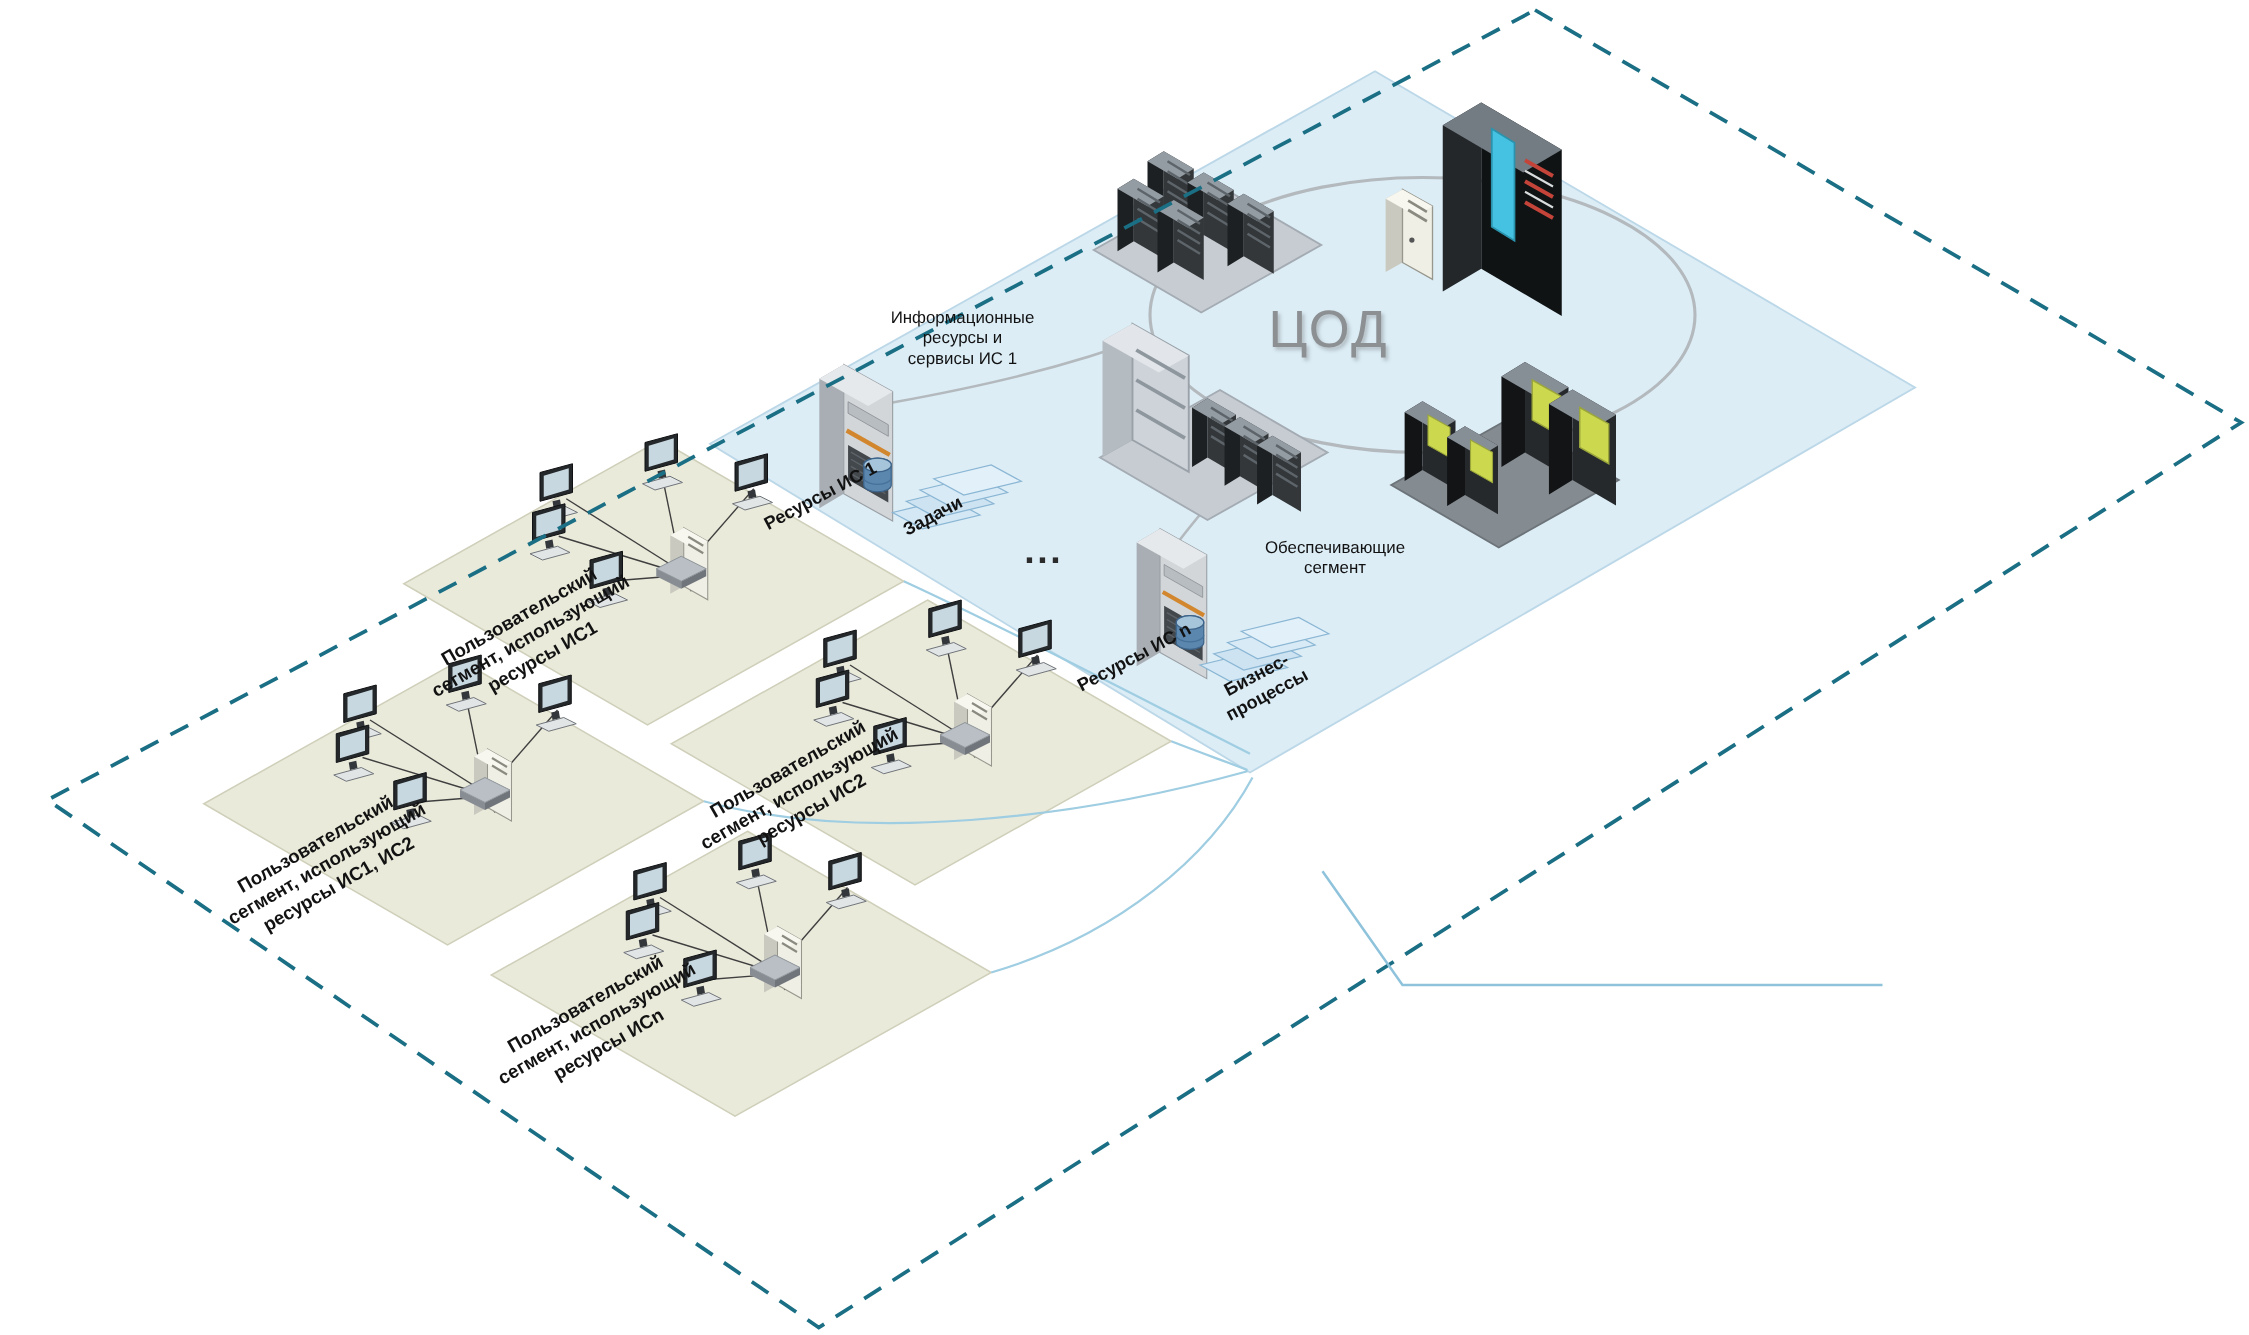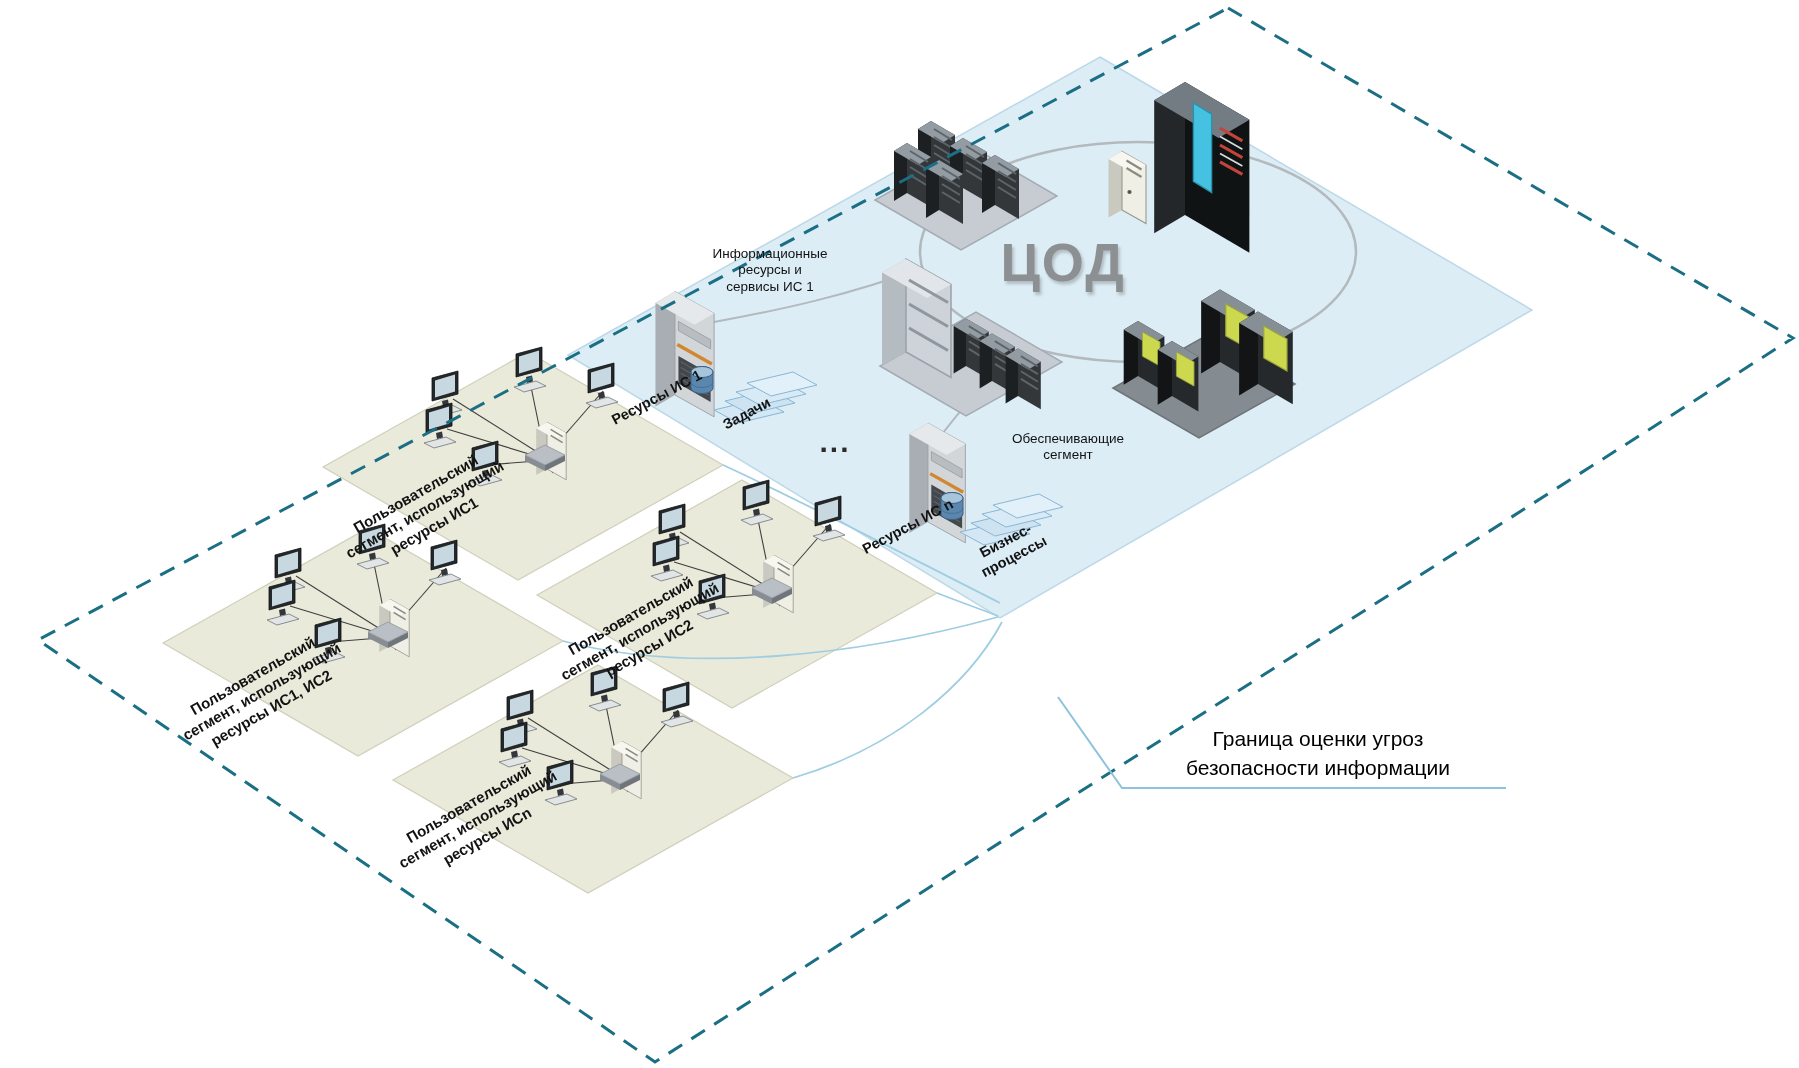--- a/index.html
+++ b/index.html
@@ -6,21 +6,21 @@
   body{font-family:"Liberation Sans","DejaVu Sans",sans-serif;}
   .canvas{position:relative;width:1799px;height:1068px;background:#fff;overflow:hidden;}
   .canvas>svg{position:absolute;left:0;top:0;}
   .lbl{position:absolute;white-space:pre-line;text-align:center;color:#121212;
        transform:translate(-50%,-50%);line-height:1.22;}
   .small{font-size:13.5px;}
   .rot28{transform:translate(-50%,-50%) rotate(-28deg);}
   .rot30{transform:translate(-50%,-50%) rotate(-30deg);}
   .seg-label{font-size:15px;font-weight:bold;}
   .res-label{font-size:14.5px;font-weight:bold;}
-  .dc-title{font-size:54px;font-weight:bold;color:#8d9093;letter-spacing:2px;
+  .dc-title{font-size:42px;font-weight:normal;color:#8d9093;letter-spacing:2px;
             text-shadow:2px 3px 3px rgba(100,100,100,.35);}
   .dots{font-size:30px;font-weight:bold;color:#2b2b2b;letter-spacing:2px;}
   .boundary-label{font-size:21px;color:#000;line-height:1.4;}
 </style>
 </head>
 <body>
 
 <div class="canvas">
 
 <svg width="1799" height="1068" viewBox="0 0 1799 1068" xmlns="http://www.w3.org/2000/svg">
@@ -215,16 +215,14 @@
 ресурсы ИС1, ИС2</div>
 
 <div class="lbl seg-label rot30" style="left:640px;top:632px;">Пользовательский
 сегмент, использующий
 ресурсы ИС2</div>
 
 <div class="lbl seg-label rot30" style="left:478px;top:820px;">Пользовательский
 сегмент, использующий
 ресурсы ИСn</div>
 
-<div class="lbl boundary-label" style="left:1318px;top:753px;">Граница оценки угроз
-безопасности информации</div>
 
 </div>
 
 </body></html>

